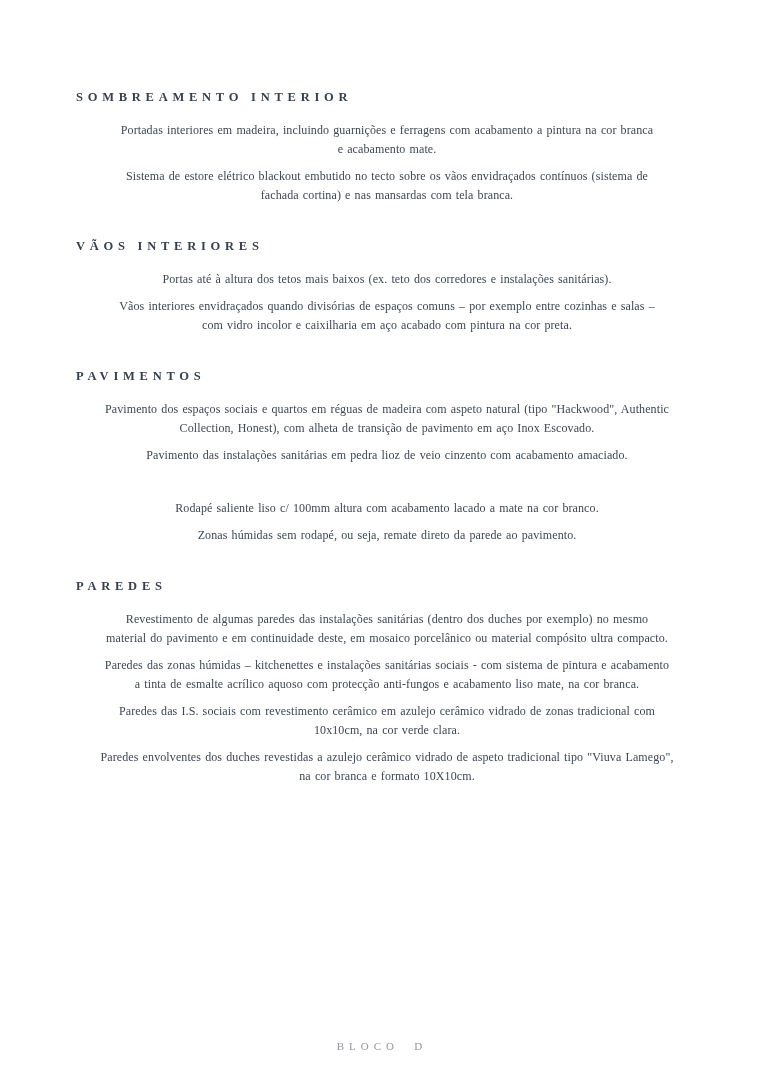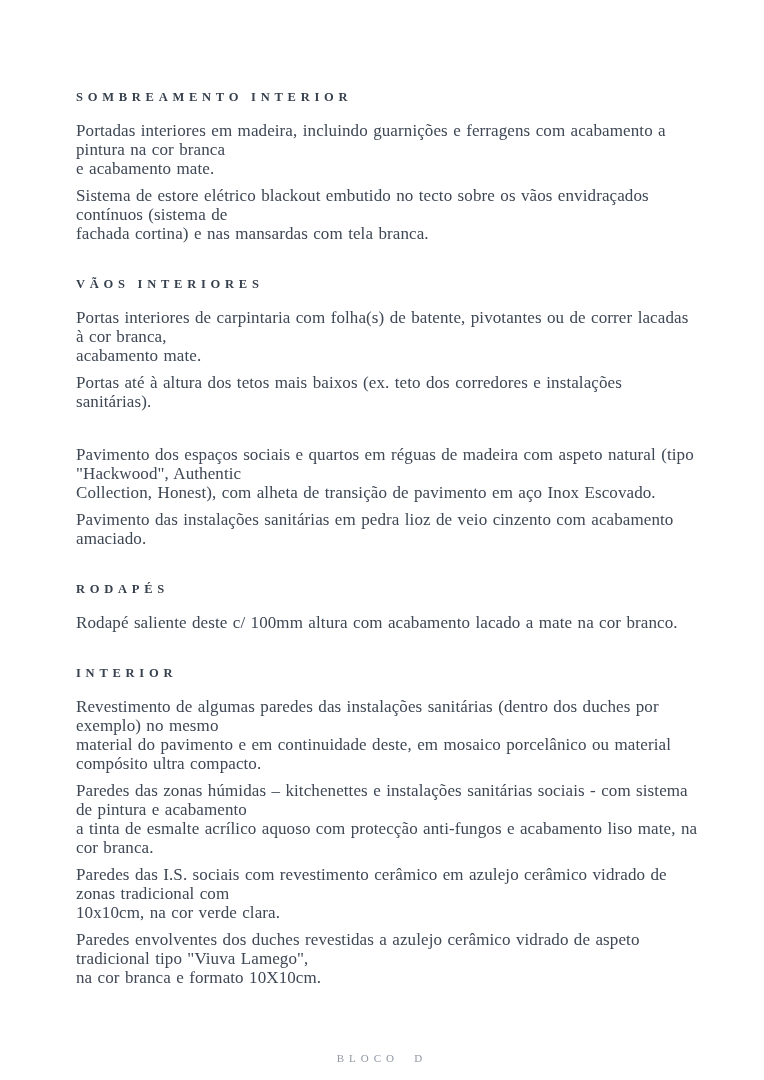--- a/index.html
+++ b/index.html
@@ -23,32 +23,33 @@
   }
   .sec-h {
     font-size: 12.5px;
     font-weight: bold;
     letter-spacing: 0.38em;
     color: #37404d;
     margin: 0 0 16px 0;
     line-height: 15px;
   }
   .para {
-    font-size: 17px;
+    font-size: 12px;
     line-height: 19px;
     margin: 0 0 8px 0;
     white-space: pre-line;
     word-spacing: 1px;
     letter-spacing: 0.1px;
     color: #3e4754;
+    text-align: center;
   }
   .footer {
     position: absolute;
     left: 0;
-    bottom: 16px;
+    bottom: 28px;
     width: 100%;
     text-align: center;
     font-size: 11px;
     letter-spacing: 0.45em;
     color: #9097a3;
     white-space: pre;
   }
 </style>
 </head>
 <body>
@@ -58,38 +59,39 @@
   <section class="doc-section">
     <h2 class="sec-h">SOMBREAMENTO INTERIOR</h2>
     <p class="para">Portadas interiores em madeira, incluindo guarnições e ferragens com acabamento a pintura na cor branca
 e acabamento mate.</p>
     <p class="para">Sistema de estore elétrico blackout embutido no tecto sobre os vãos envidraçados contínuos (sistema de
 fachada cortina) e nas mansardas com tela branca.</p>
   </section>
 
   <section class="doc-section">
     <h2 class="sec-h">VÃOS INTERIORES</h2>
-    <p class="para">Portas interiores de carpintaria com folha(s) de batente, pivotantes ou de correr lacadas à cor branca,
-acabamento mate.</p>
     <p class="para">Portas até à altura dos tetos mais baixos (ex. teto dos corredores e instalações sanitárias).</p>
+    <p class="para">Vãos interiores envidraçados quando divisórias de espaços comuns – por exemplo entre cozinhas e salas –
+com vidro incolor e caixilharia em aço acabado com pintura na cor preta.</p>
   </section>
 
   <section class="doc-section">
+    <h2 class="sec-h">PAVIMENTOS</h2>
     <p class="para">Pavimento dos espaços sociais e quartos em réguas de madeira com aspeto natural (tipo "Hackwood", Authentic
 Collection, Honest), com alheta de transição de pavimento em aço Inox Escovado.</p>
     <p class="para">Pavimento das instalações sanitárias em pedra lioz de veio cinzento com acabamento amaciado.</p>
   </section>
 
   <section class="doc-section">
-    <h2 class="sec-h">RODAPÉS</h2>
-    <p class="para">Rodapé saliente deste c/ 100mm altura com acabamento lacado a mate na cor branco.</p>
+    <p class="para">Rodapé saliente liso c/ 100mm altura com acabamento lacado a mate na cor branco.</p>
+    <p class="para">Zonas húmidas sem rodapé, ou seja, remate direto da parede ao pavimento.</p>
   </section>
 
   <section class="doc-section">
-    <h2 class="sec-h">INTERIOR</h2>
+    <h2 class="sec-h">PAREDES</h2>
     <p class="para">Revestimento de algumas paredes das instalações sanitárias (dentro dos duches por exemplo) no mesmo
 material do pavimento e em continuidade deste, em mosaico porcelânico ou material compósito ultra compacto.</p>
     <p class="para">Paredes das zonas húmidas – kitchenettes e instalações sanitárias sociais - com sistema de pintura e acabamento
 a tinta de esmalte acrílico aquoso com protecção anti-fungos e acabamento liso mate, na cor branca.</p>
     <p class="para">Paredes das I.S. sociais com revestimento cerâmico em azulejo cerâmico vidrado de zonas tradicional com
 10x10cm, na cor verde clara.</p>
     <p class="para">Paredes envolventes dos duches revestidas a azulejo cerâmico vidrado de aspeto tradicional tipo "Viuva Lamego",
 na cor branca e formato 10X10cm.</p>
   </section>
 

